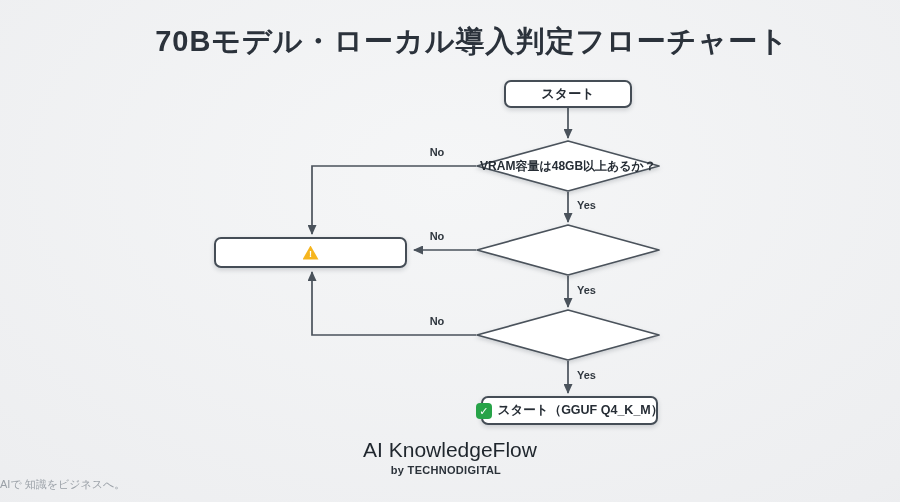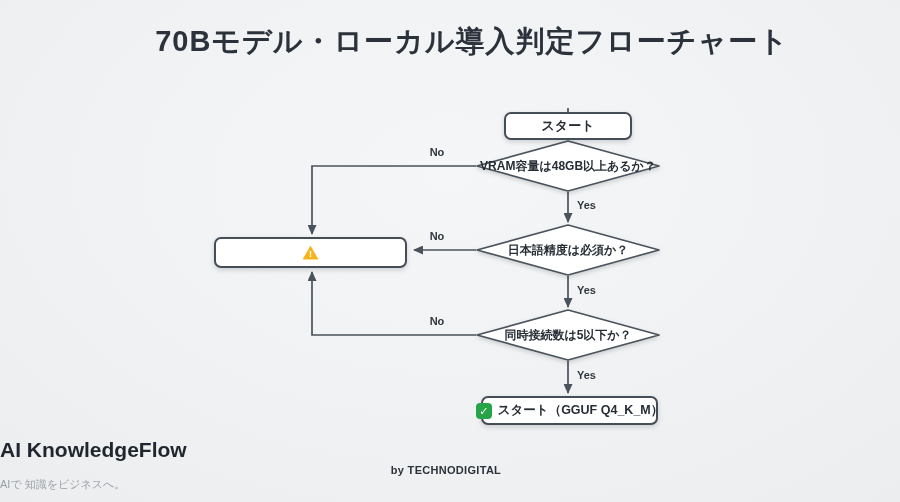--- a/index.html
+++ b/index.html
@@ -29,21 +29,21 @@
   .flow-box{
     display:flex;align-items:center;justify-content:center;gap:6px;
     background:#ffffff;
     border:2px solid #454d56;
     border-radius:7px;
     box-shadow:0 2px 5px rgba(30,40,50,0.18);
     font-weight:700;
     white-space:nowrap;
     box-sizing:border-box;
   }
-  .node-start{left:504px;top:80px;width:128px;height:28px;font-size:13px;margin-top:32px;}
+  .node-start{left:504px;top:80px;width:128px;height:28px;font-size:13px;}
   .node-alt{left:214px;top:237px;width:193px;height:31px;font-size:12px;}
   .node-final{left:481px;top:396px;width:177px;height:29px;font-size:12.5px;}
   .diamond-label{
     display:flex;align-items:center;justify-content:center;
     font-size:12px;font-weight:700;white-space:nowrap;
     width:200px;height:26px;text-align:right;
   }
   .label-d1{left:468px;top:153px;}
   .label-d2{left:468px;top:237px;}
   .label-d3{left:468px;top:322px;}
@@ -62,22 +62,22 @@
     display:inline-flex;align-items:flex-end;justify-content:center;
   }
   .warning-icon span{color:#ffffff;font-size:9px;font-weight:800;line-height:12px;}
   .check-icon{
     width:16px;height:16px;flex:0 0 auto;
     background:#27a348;border-radius:4px;
     display:inline-flex;align-items:center;justify-content:center;
   }
   .check-icon span{color:#ffffff;font-size:11px;font-weight:800;line-height:16px;}
   .footer-brand{
-    left:0;right:0;top:438px;
-    font-size:21px;font-weight:700;color:#1f262d;
+    left:0;right:0;top:438px;text-align:center;
+    font-size:21px;font-weight:400;color:#1f262d;
   }
   .footer-by{
     left:0;right:8px;top:464px;text-align:center;
     font-size:11px;font-weight:700;color:#2b323a;letter-spacing:0.3px;
   }
   .footer-tagline{
     left:0;right:0;top:477px;text-align:left;
     font-size:11px;color:#9aa0a7;
   }
 </style>
@@ -108,22 +108,20 @@
       <polygon points="568,225 659,250 568,275 477,250"></polygon>
       <polygon points="568,310 659,335 568,360 477,335"></polygon>
     </g>
   </svg>
 
   <div class="abs flow-box node-start">
     <span>スタート</span>
   </div>
 
   <div class="abs diamond-label label-d1">VRAM容量は48GB以上あるか？</div>
-  <div class="abs diamond-label label-d2">日本語精度は必須か？</div>
-  <div class="abs diamond-label label-d3">同時接続数は5以下か？</div>
 
   <div class="abs edge-label yes-1">Yes</div>
   <div class="abs edge-label yes-2">Yes</div>
   <div class="abs edge-label yes-3">Yes</div>
 
   <div class="abs edge-label no-label no-1">No</div>
   <div class="abs edge-label no-label no-2">No</div>
   <div class="abs edge-label no-label no-3">No</div>
 
   <div class="abs flow-box node-alt">

